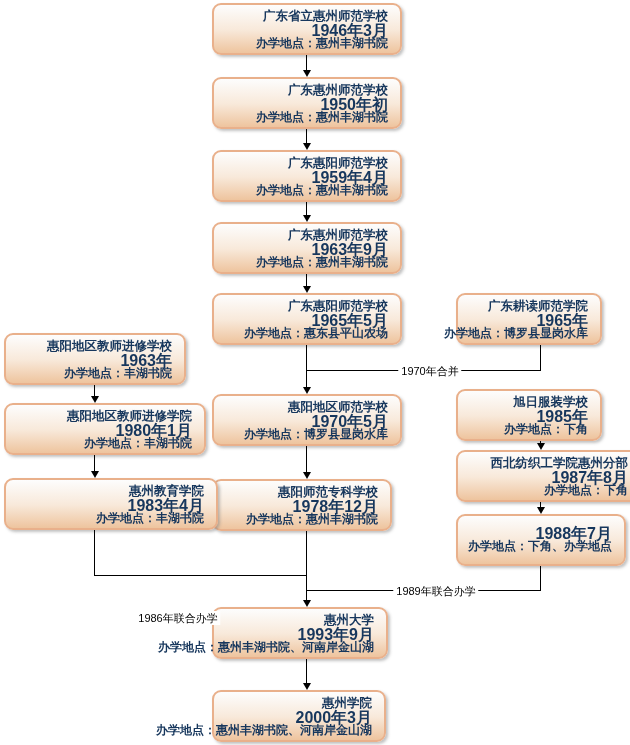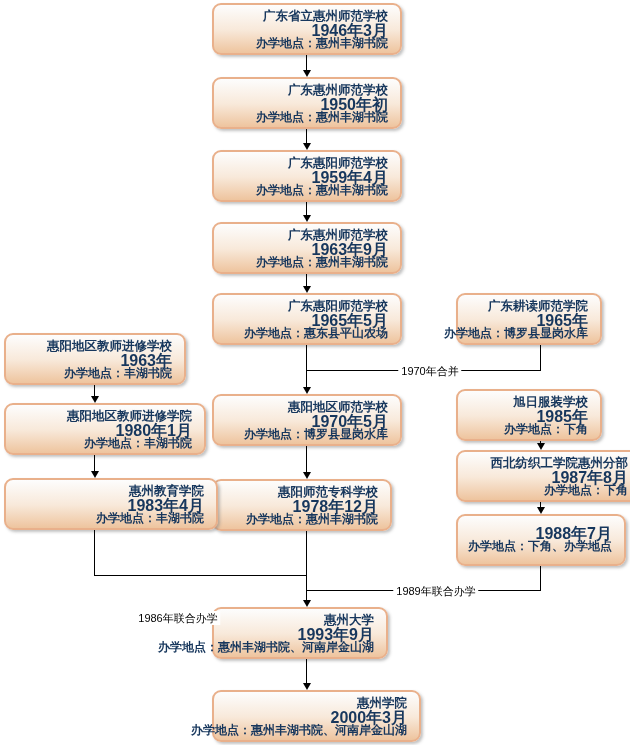--- a/index.html
+++ b/index.html
@@ -114,21 +114,21 @@
   <div class="node" style="left:212px;top:479px;width:180px;">
     <div class="node-title">惠阳师范专科学校</div>
     <div class="node-date">1978年12月</div>
     <div class="node-location">办学地点：惠州丰湖书院</div>
   </div>
   <div class="node" style="left:212px;top:607px;width:176px;">
     <div class="node-title">惠州大学</div>
     <div class="node-date">1993年9月</div>
     <div class="node-location">办学地点：惠州丰湖书院、河南岸金山湖</div>
   </div>
-  <div class="node" style="left:212px;top:690px;width:209px;">
+  <div class="node" style="left:212px;top:690px;width:174px;">
     <div class="node-title">惠州学院</div>
     <div class="node-date">2000年3月</div>
     <div class="node-location">办学地点：惠州丰湖书院、河南岸金山湖</div>
   </div>
 
   <div class="node" style="left:4px;top:333px;width:182px;">
     <div class="node-title">惠阳地区教师进修学校</div>
     <div class="node-date">1963年</div>
     <div class="node-location">办学地点：丰湖书院</div>
   </div>

